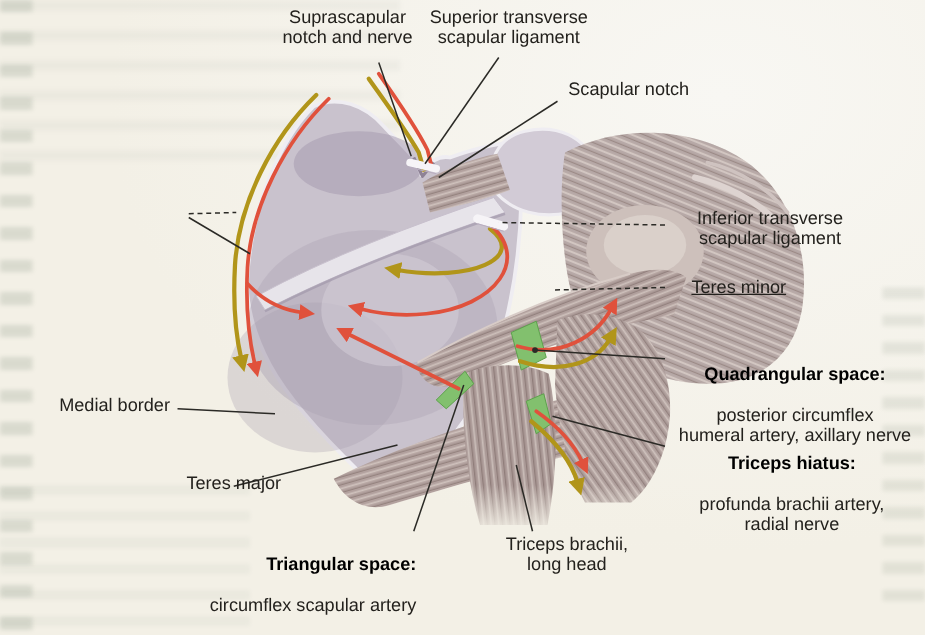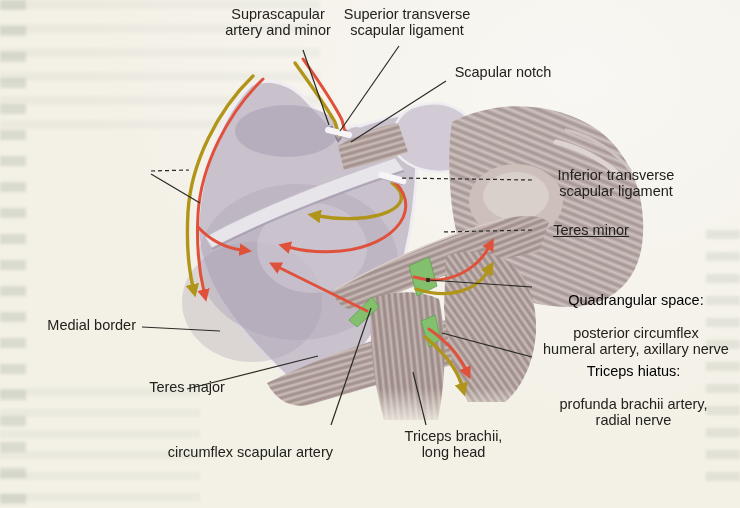--- a/index.html
+++ b/index.html
@@ -17,21 +17,21 @@
   .bleed.left{left:0;top:0;width:26px;height:508px;opacity:.38;
     background:repeating-linear-gradient(180deg, rgba(96,116,96,.45) 0 10px, transparent 10px 26px);}
   .bleed.topleft{left:0;top:0;width:320px;height:140px;opacity:.5;
     background:repeating-linear-gradient(180deg, rgba(140,150,140,.14) 0 9px, transparent 9px 24px);}
   .bleed.right{right:0;top:230px;width:34px;height:260px;opacity:.32;
     background:repeating-linear-gradient(180deg, rgba(110,125,105,.4) 0 9px, transparent 9px 22px);}
   .bleed.bottomleft{left:0;top:388px;width:200px;height:120px;opacity:.45;
     background:repeating-linear-gradient(180deg, rgba(130,145,130,.16) 0 8px, transparent 8px 21px);}
   .lbl{position:absolute;font-size:14.5px;line-height:1.12;color:var(--c-text);
     white-space:pre-line;letter-spacing:0;}
-  .lbl .t{font-weight:400;color:#000;}
+  .lbl .t{font-weight:700;color:#000;}
   .ctr{text-align:center;} .rt{text-align:right;} .lt{text-align:center;}
 
   
   .artery{stroke:var(--c-artery);fill:none;stroke-width:3;stroke-linecap:round;}
   .nerve{stroke:var(--c-nerve);fill:none;stroke-width:3.4;stroke-linecap:round;}
   .artery-fill{fill:var(--c-artery);}
   .nerve-fill{fill:var(--c-nerve);}
   .space-fill{fill:var(--c-space);stroke:#5da24c;stroke-width:.8;}
   .leader{stroke:var(--c-leader);stroke-width:1.2;fill:none;}
   .leader.dash{stroke-dasharray:4 3;}
@@ -164,33 +164,34 @@
       <path class="leader" d="M 426,425 L 413,372"></path>
       <path class="leader dash" d="M 532,180 L 399,178"></path>
       <path class="leader dash" d="M 532,230 L 442,232"></path>
       <path class="leader" d="M 532,287 L 428,280"></path>
       <circle cx="428" cy="280" r="2.3" fill="var(--c-leader)"></circle>
       <path class="leader" d="M 532,357 L 442,333"></path>
     </g>
   </svg>
 
   <div class="lbl ctr" style="left:196px;top:6px;width:164px;">Suprascapular
-artery and minor</div>
+notch and nerve</div>
 
   <div class="lbl ctr" style="left:324px;top:6px;width:166px;">Superior transverse
 scapular ligament</div>
 
   <div class="lbl lt" style="left:443px;top:64px;width:120px;">Scapular notch</div>
 
 
   <div class="lbl rt" style="left:24px;top:317px;width:112px;">Medial border</div>
 
   <div class="lbl lt" style="left:102px;top:379px;width:100px;margin-left:35px;">Teres major</div>
 
   <div class="lbl rt" style="left:150px;top:428px;width:183px;">
+    <div class="t">Triangular space:</div>
     <div>circumflex scapular artery</div>
   </div>
 
   <div class="lbl ctr" style="left:391px;top:428px;width:125px;">Triceps brachii,
 long head</div>
 
   <div class="lbl lt" style="left:536px;top:167px;width:160px;">Inferior transverse
 scapular ligament</div>
 
   <div class="lbl lt" style="left:536px;top:222px;width:110px;text-decoration:underline;">Teres minor</div>

